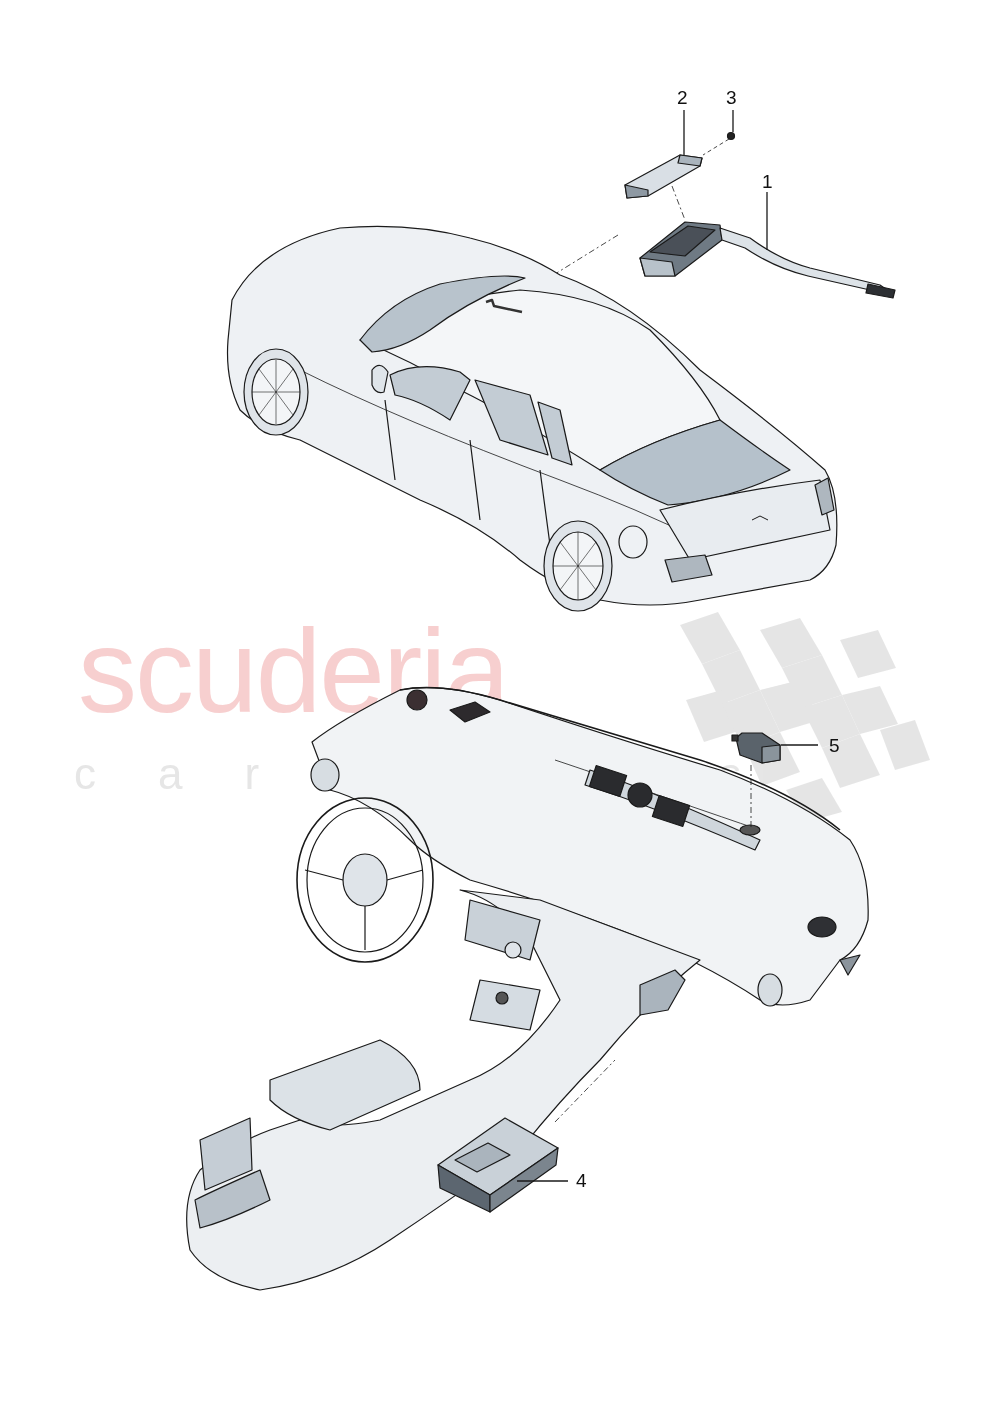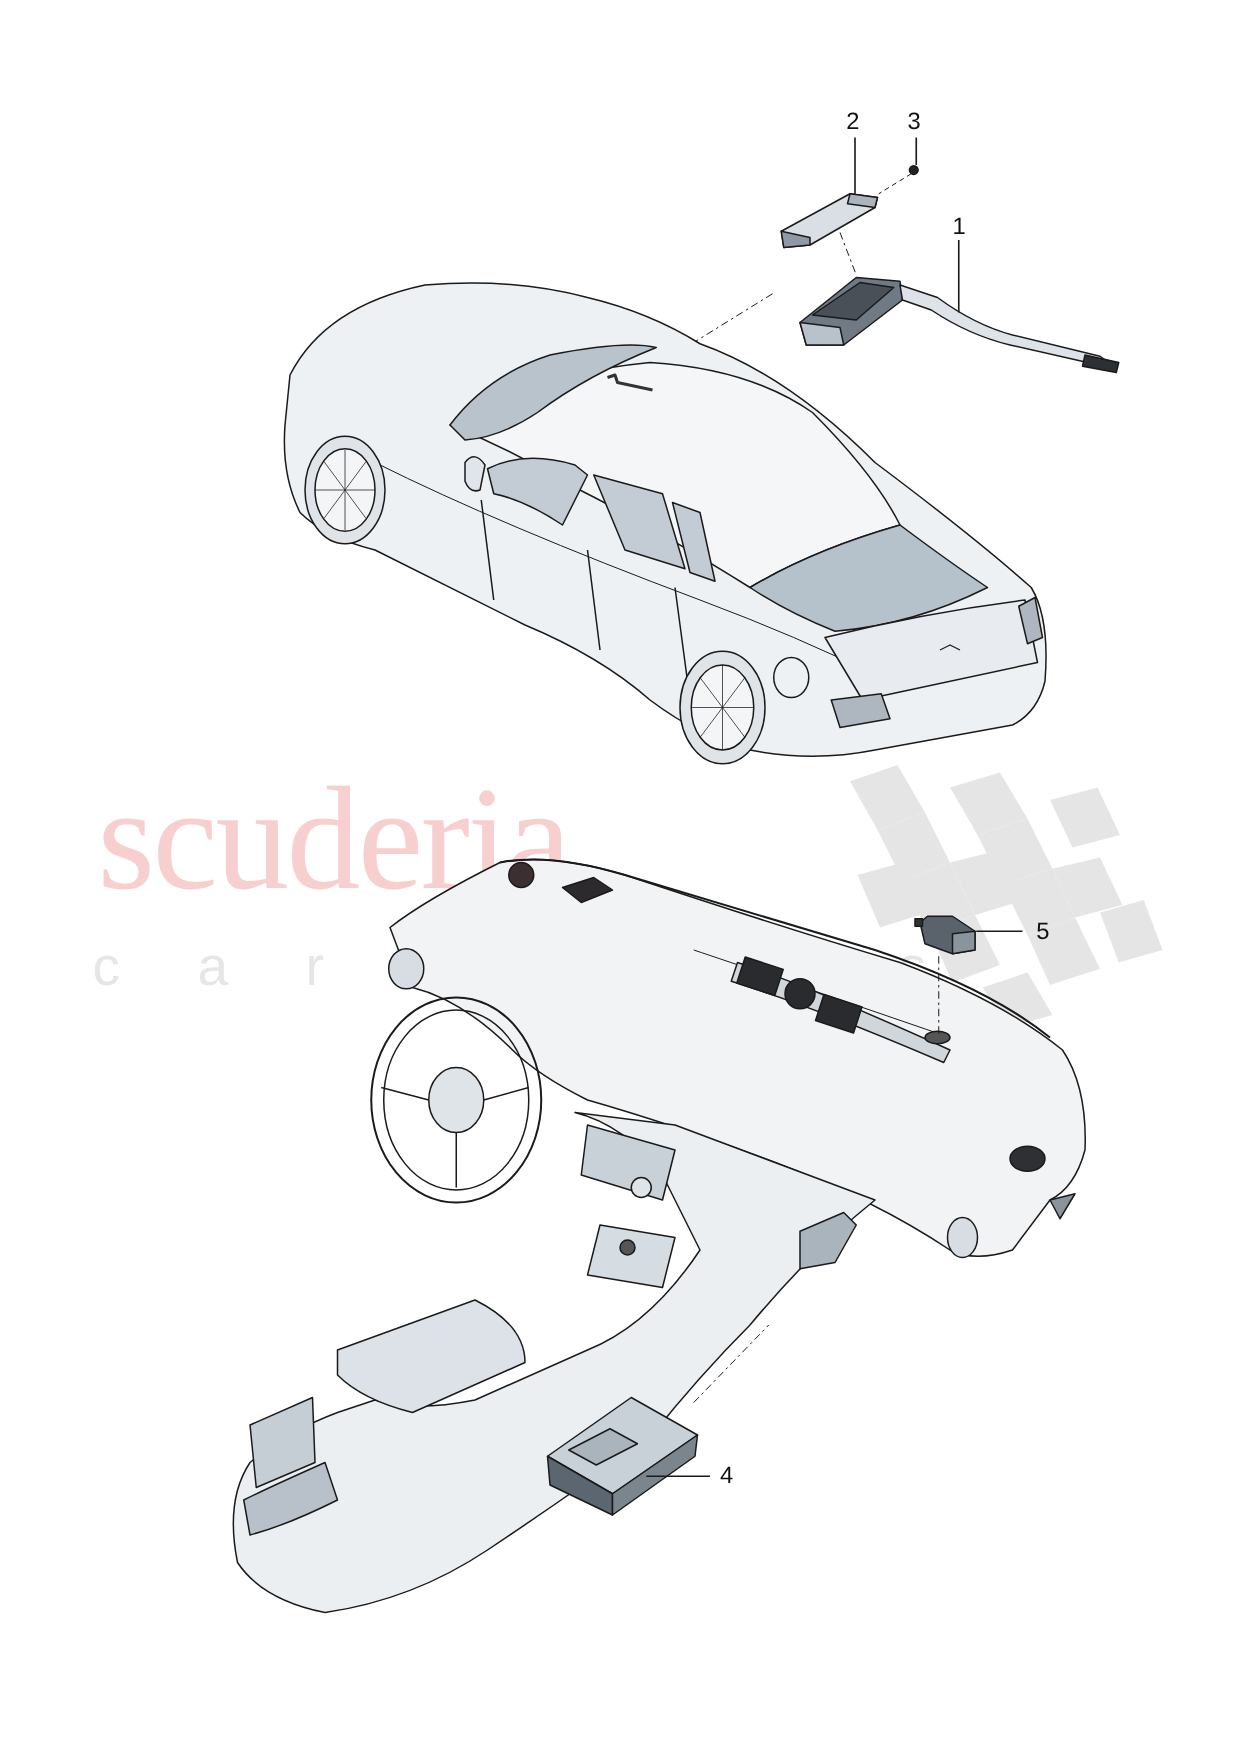--- a/index.html
+++ b/index.html
@@ -1,18 +1,18 @@
 <!DOCTYPE html>
 <html><head>
   <meta charset="utf-8">
   <style>
     html, body { margin: 0; padding: 0; background: #ffffff; }
     body { width: 992px; height: 1403px; position: relative; overflow: hidden; font-family: "Liberation Sans", sans-serif; }
     .layer { position: absolute; left: 0; top: 0; width: 992px; height: 1403px; }
-    .wm-word { position: absolute; left: 78px; top: 612px; font-family: Liberation Serif, serif; font-size: 118px; letter-spacing: -2px; color: #f6c7c7; opacity: 0.85; line-height: 1; }
+    .wm-word { position: absolute; left: 78px; top: 612px; font-family: Liberation Sans, sans-serif; font-size: 118px; letter-spacing: -2px; color: #f6c7c7; opacity: 0.85; line-height: 1; }
     .wm-sub { position: absolute; left: 74px; top: 752px; font-family: "Liberation Sans", sans-serif; font-size: 44px; color: #e6e6e6; letter-spacing: 62px; line-height: 1; }
     .callout { position: absolute; font-family: "Liberation Sans", sans-serif; font-size: 19px; color: #111; line-height: 1; }
   </style>
 </head>
 <body>
 
 <div class="layer">
   <svg class="layer" viewBox="0 0 992 1403">
     <g fill="#e3e3e3" opacity="0.9">
       <polygon points="680,625 718,612 740,650 702,664"></polygon>

